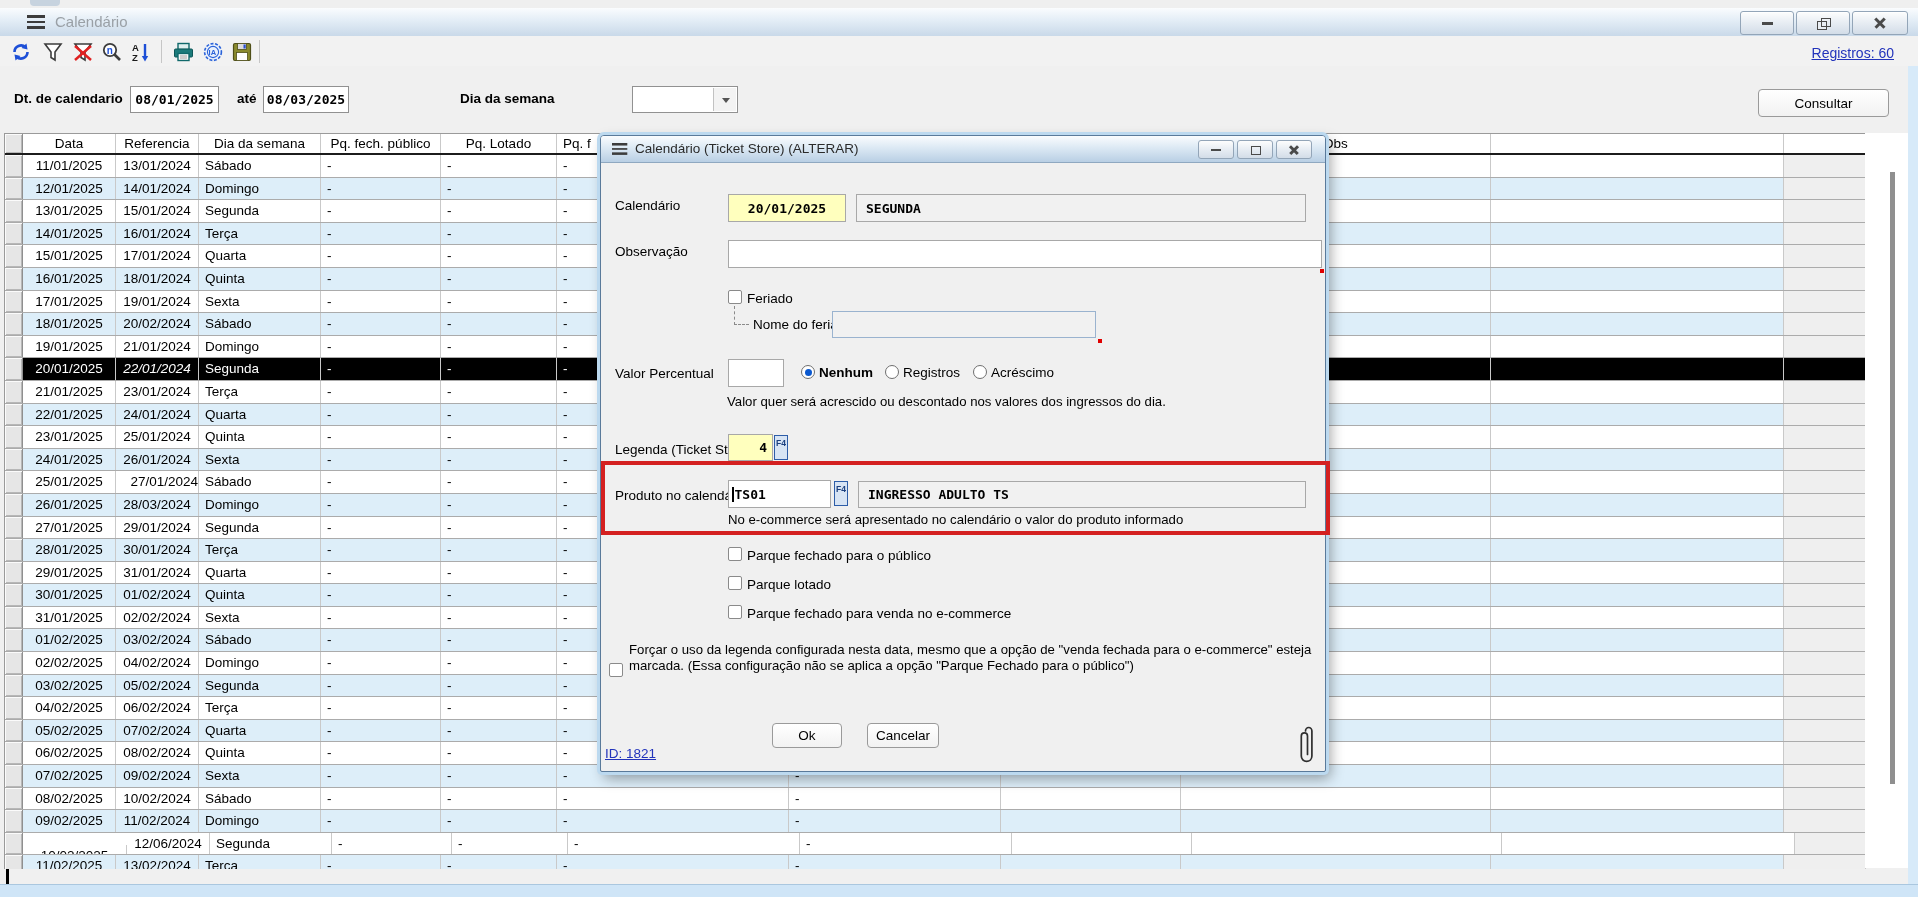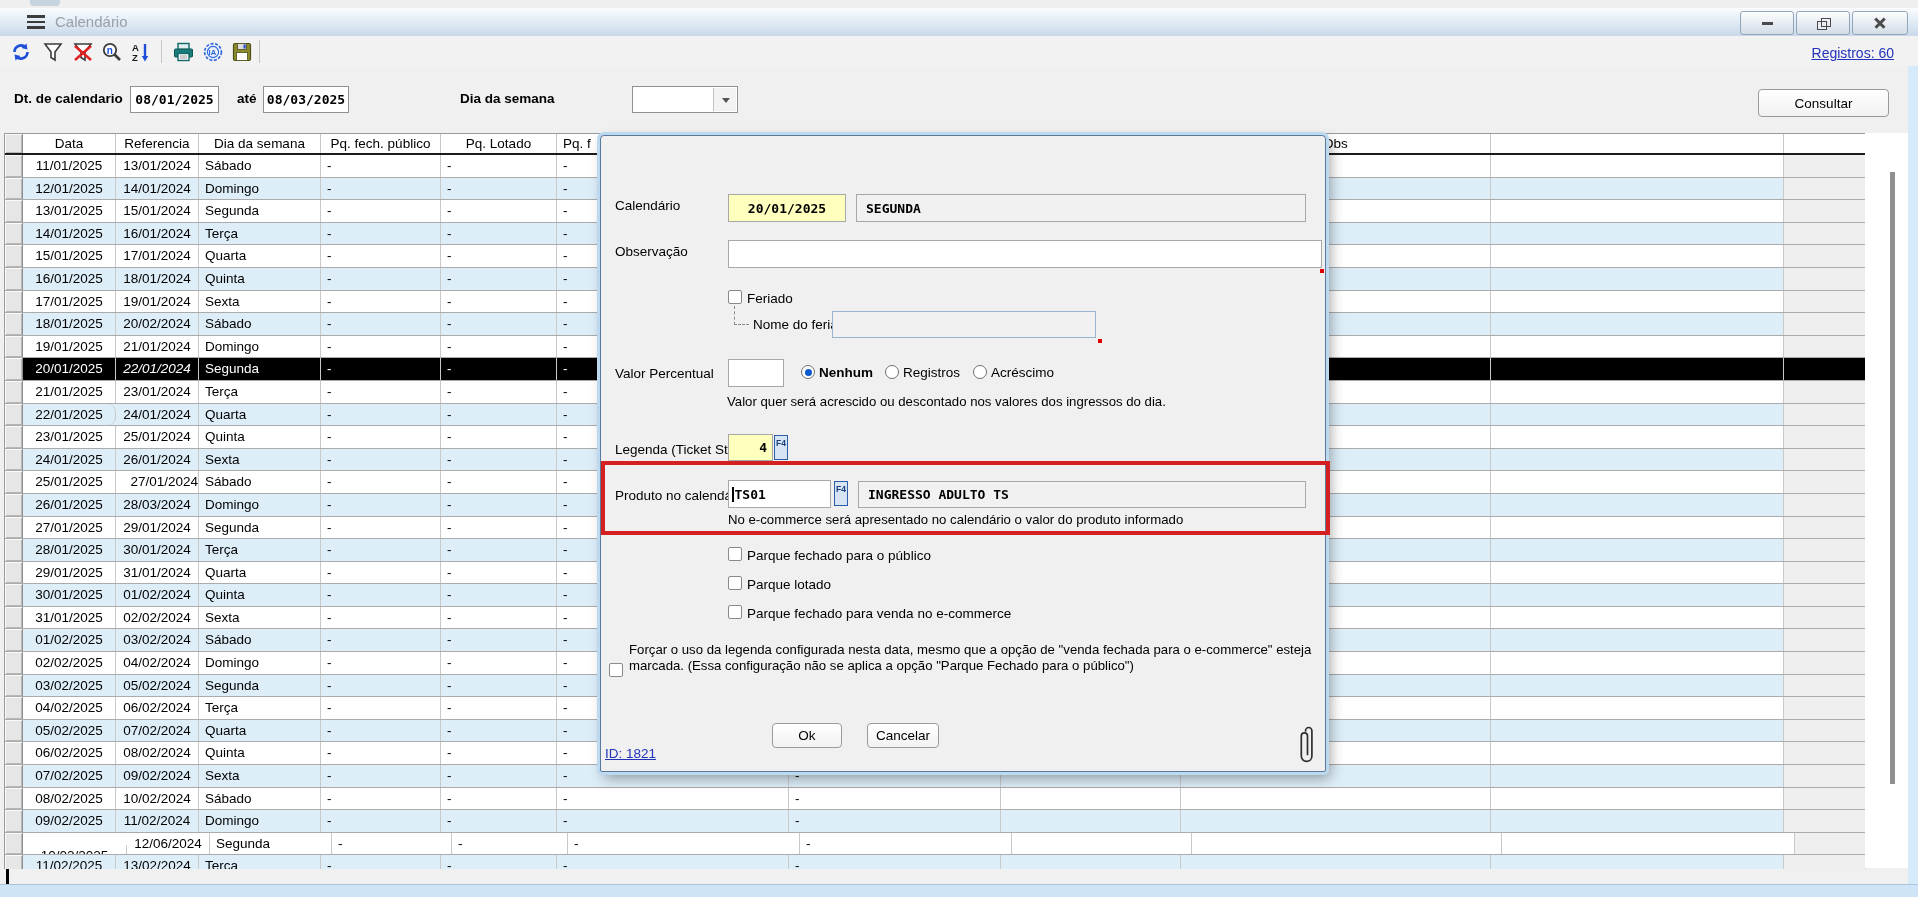--- a/index.html
+++ b/index.html
@@ -356,21 +356,21 @@
           <div class="gc gc-pq_lotado" style="width: 116px;">-</div>
           <div class="gc gc-pq_f" style="width: 232px;">-</div>
           <div class="gc gc-c7" style="width: 212px;">-</div>
           <div class="gc gc-c8" style="width: 180px;"></div>
           <div class="gc gc-obs center" style="width: 310px;"></div>
           <div class="gc gc-c10" style="width: 293px;"></div>
           <div class="gc gc-fill" style="width: 82px;"></div>
         </div>
         <div class="gr alt">
           <div class="gc gc-sel" style="width: 18px;"></div>
-          <div class="gc gc-data center" style="width: 93px; border-radius: 8px;">22/01/2025</div>
+          <div class="gc gc-data center" style="width: 93px;">22/01/2025</div>
           <div class="gc gc-ref center" style="width: 83px;">24/01/2024</div>
           <div class="gc gc-dia" style="width: 122px;">Quarta</div>
           <div class="gc gc-pq_fech" style="width: 120px;">-</div>
           <div class="gc gc-pq_lotado" style="width: 116px;">-</div>
           <div class="gc gc-pq_f" style="width: 232px;">-</div>
           <div class="gc gc-c7" style="width: 212px;">-</div>
           <div class="gc gc-c8" style="width: 180px;"></div>
           <div class="gc gc-obs center" style="width: 310px;"></div>
           <div class="gc gc-c10" style="width: 293px;"></div>
           <div class="gc gc-fill" style="width: 82px;"></div>
@@ -659,20 +659,38 @@
   </div>
 
   <div class="abs" style="left:1865px;top:133px;width:43px;height:735px;background:#fff;"></div>
   <div class="abs" style="left:1890px;top:172px;width:5px;height:612px;background:#8f8f8f;"></div>
   <div class="abs" style="left:1908px;top:66px;width:10px;height:818px;background:#d7eaf9;"></div>
 
   <div class="abs" style="left:6px;top:869px;width:3px;height:15px;background:#000;"></div>
   <div class="abs statusbar"></div>
 
   <div class="abs dialog">
+    <div class="dlg-titlebar">
+      <div class="abs burger" style="left:11px;top:7px;transform:scale(0.85);transform-origin:left top;">
+          <i></i>
+          <i></i>
+          <i></i>
+        </div>
+      <div class="dlg-title">Calendário (Ticket Store) (ALTERAR)</div>
+      <div class="dcapbtn" style="left:597px;">
+          <span class="bar" style="position:absolute;left:50%;top:50%;width:10px;height:2.6px;margin:-1px 0 0 -5px;background:#4a4a4a;"></span>
+        </div>
+      <div class="dcapbtn" style="left:636px;">
+          <span style="position:absolute;left:50%;top:50%;width:8px;height:7px;margin:-4px 0 0 -4px;border:1.6px solid #4a4a4a;"></span>
+        </div>
+      <div class="dcapbtn" style="left:675px;">
+          <span class="xline x1" style="width:11px;"></span>
+          <span class="xline x2" style="width:11px;"></span>
+        </div>
+    </div>
 
     <div class="dlabel" style="left:14px;top:62px;">Calendário</div>
     <div class="mono-field f-yellow" style="left:127px;top:58px;width:118px;height:28px;justify-content:center;">20/01/2025</div>
     <div class="mono-field f-gray" style="left:255px;top:58px;width:450px;height:28px;padding-left:9px;">SEGUNDA</div>
 
     <div class="dlabel" style="left:14px;top:108px;">Observação</div>
     <div class="mono-field f-white" style="left:127px;top:104px;width:594px;height:28px;padding-left:8px;"></div>
     <div class="reddot" style="left:719px;top:133px;"></div>
 
     <div class="chkbox" style="left:127px;top:154px;"></div>

